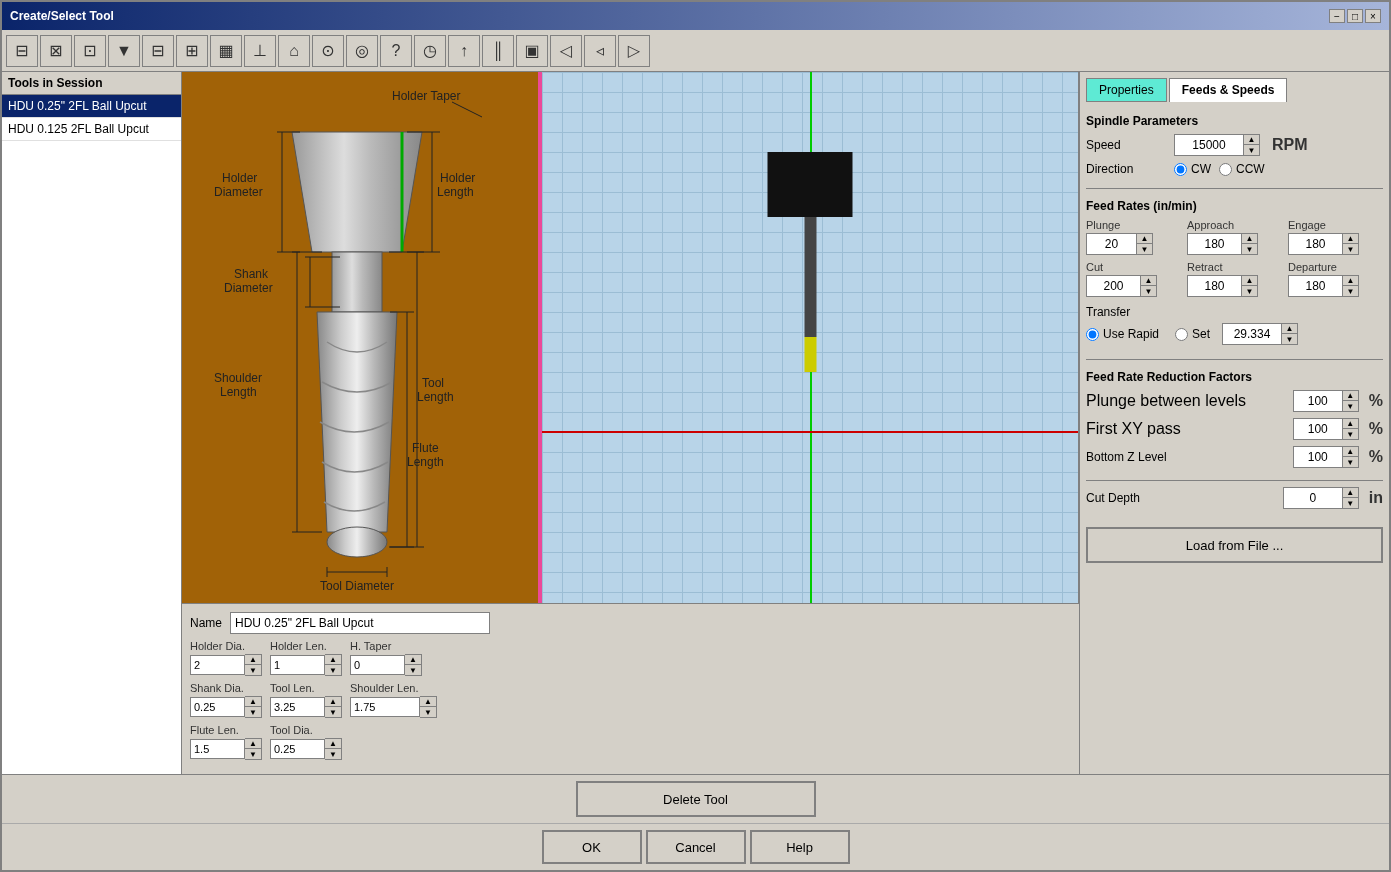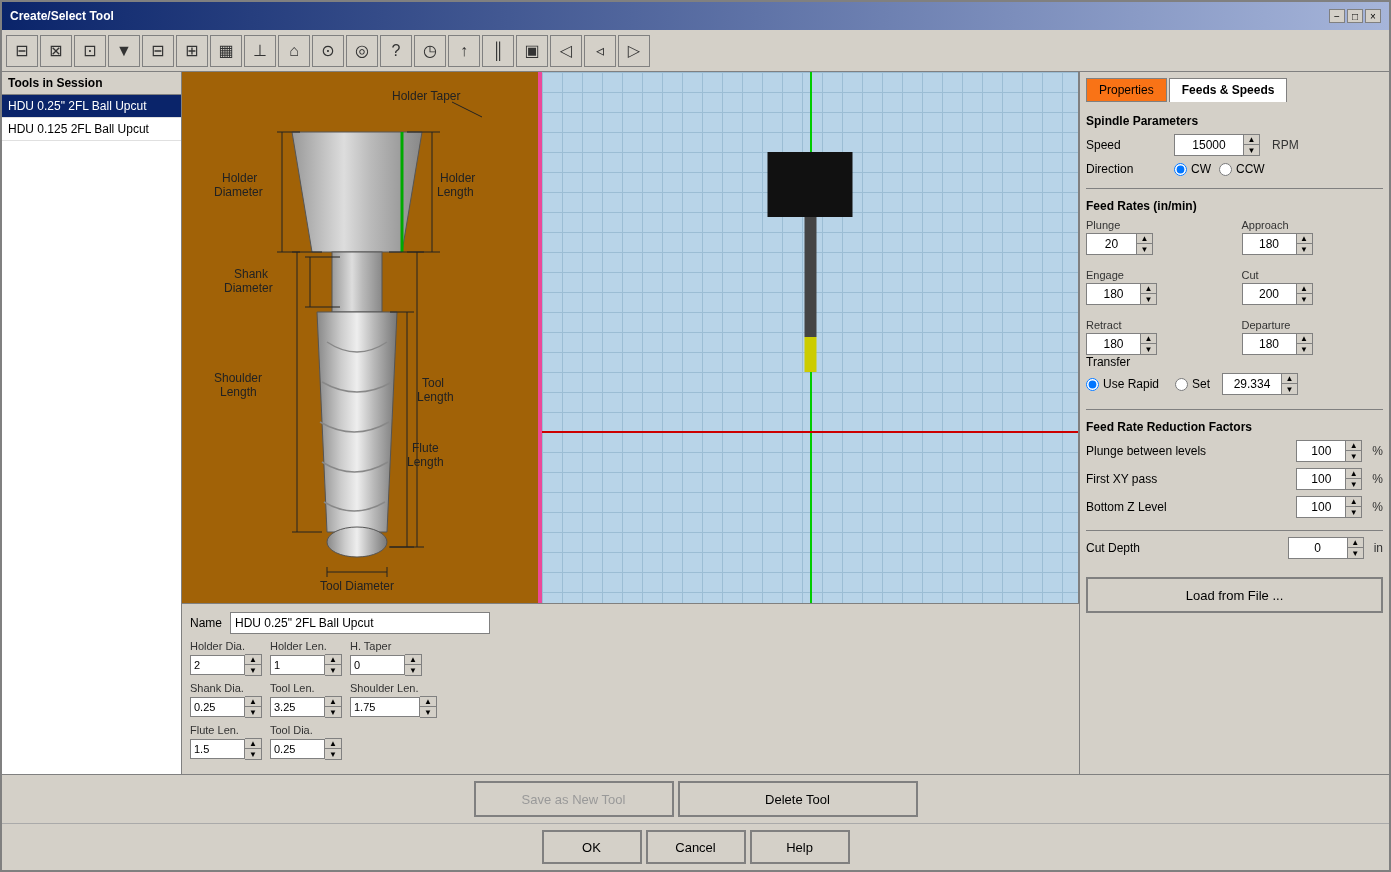--- a/index.html
+++ b/index.html
@@ -43,40 +43,40 @@
     .spin-container { display: flex; align-items: center; }
     .spin-input { width: 55px; height: 20px; padding: 1px 3px; border: 1px solid #808080; background: white; text-align: left; font-size: 11px; }
     .spin-input.wide { width: 70px; }
     .spin-buttons { display: flex; flex-direction: column; border: 1px solid #808080; border-left: none; }
     .spin-up, .spin-down { width: 16px; height: 10px; background: #d4d0c8; display: flex; align-items: center; justify-content: center; font-size: 8px; cursor: pointer; border: none; border-bottom: 1px solid #808080; }
     .spin-down { border-bottom: none; }
     
     .right-panel { width: 310px; background: #d4d0c8; border-left: 1px solid #808080; display: flex; flex-direction: column; padding: 6px; }
     
     .tabs { display: flex; gap: 2px; margin-bottom: 8px; }
-    .tab { padding: 4px 12px; background: #f97316; border: 1px solid #808080; cursor: pointer; font-size: 12px; }
+    .tab { padding: 4px 12px; background: #5eead4; border: 1px solid #808080; cursor: pointer; font-size: 12px; }
     .tab.active { background: white; border-bottom: none; font-weight: bold; }
     
     .section-title { font-weight: bold; font-size: 12px; margin-bottom: 6px; margin-top: 4px; }
     
     .prop-row { display: flex; align-items: center; margin-bottom: 6px; gap: 8px; }
     .prop-label { width: 80px; font-size: 12px; }
     
     .num-input-container { display: flex; align-items: flex-start; }
     .num-input { width: 60px; height: 22px; border: 1px solid #808080; background: white; padding: 2px 4px; font-size: 12px; text-align: center; }
     .num-spin { display: flex; flex-direction: column; }
     .num-spin-btn { width: 16px; height: 11px; background: #d4d0c8; border: 1px solid #808080; border-left: none; display: flex; align-items: center; justify-content: center; font-size: 8px; cursor: pointer; }
     .num-spin-btn:last-child { border-top: none; }
     
-    .unit-label { font-size: 12px; color: #333; margin-left: 4px; }
+    .unit-label { font-size: 16px; color: #333; margin-left: 4px; font-weight: bold; }
     
     .radio-group { display: flex; align-items: center; gap: 8px; }
     .radio-label { display: flex; align-items: center; gap: 4px; font-size: 12px; cursor: pointer; }
     
-    .feed-grid { display: grid; grid-template-columns: 1fr 1fr; gap: 14px; }
+    .feed-grid { display: grid; grid-template-columns: 1fr 1fr 1fr; gap: 6px; margin-bottom: 8px; }
     .feed-item { display: flex; flex-direction: column; gap: 2px; }
     .feed-item-label { font-size: 11px; color: #333; }
     
     .separator { height: 1px; background: #808080; margin: 6px 0; }
     
     .bottom-buttons { display: flex; padding: 6px; gap: 4px; background: #d4d0c8; border-top: 1px solid #808080; justify-content: center; }
     .action-btn { height: 36px; padding: 0 16px; background: #d4d0c8; border: 2px solid #808080; cursor: pointer; font-size: 13px; display: flex; align-items: center; justify-content: center; }
     .action-btn.disabled { color: #999; cursor: not-allowed; }
     
     .ok-cancel-row { display: flex; padding: 6px; gap: 4px; background: #d4d0c8; border-top: 1px solid #aaa; justify-content: center; }
@@ -459,33 +459,33 @@
             </div>
           </div>
         </div>
       </div>
 
       <div class="separator"></div>
 
       <div class="section-title">Feed Rate Reduction Factors</div>
 
       <div class="reduction-row">
-        <span style="flex:1; font-size:12px;">Plunge between levels</span>
+        <span style="flex:1; font-size:16px;">Plunge between levels</span>
         <div class="num-input-container">
           <input type="text" class="num-input" value="100" style="width: 50px;">
           <div class="num-spin">
             <button class="num-spin-btn">▲</button>
             <button class="num-spin-btn">▼</button>
           </div>
         </div>
         <span class="unit-label" style="margin-left:4px;">%</span>
       </div>
 
       <div class="reduction-row">
-        <span style="flex:1; font-size:12px;">First XY pass</span>
+        <span style="flex:1; font-size:16px;">First XY pass</span>
         <div class="num-input-container">
           <input type="text" class="num-input" value="100" style="width: 50px;">
           <div class="num-spin">
             <button class="num-spin-btn">▲</button>
             <button class="num-spin-btn">▼</button>
           </div>
         </div>
         <span class="unit-label" style="margin-left:4px;">%</span>
       </div>
 
@@ -513,21 +513,20 @@
           </div>
         </div>
         <span class="unit-label" style="margin-left:4px;">in</span>
       </div>
 
       <button class="load-btn" style="margin-top:12px;">Load from File ...</button>
     </div>
   </div>
 
   <div class="bottom-buttons">
-    <button class="action-btn disabled" style="width:200px; color:#999;">Save as New Tool</button>
     <button class="action-btn" style="width:240px;">Delete Tool</button>
   </div>
 
   <div class="ok-cancel-row">
     <button class="dialog-btn">OK</button>
     <button class="dialog-btn">Cancel</button>
     <button class="dialog-btn">Help</button>
   </div>
 </div>
 

